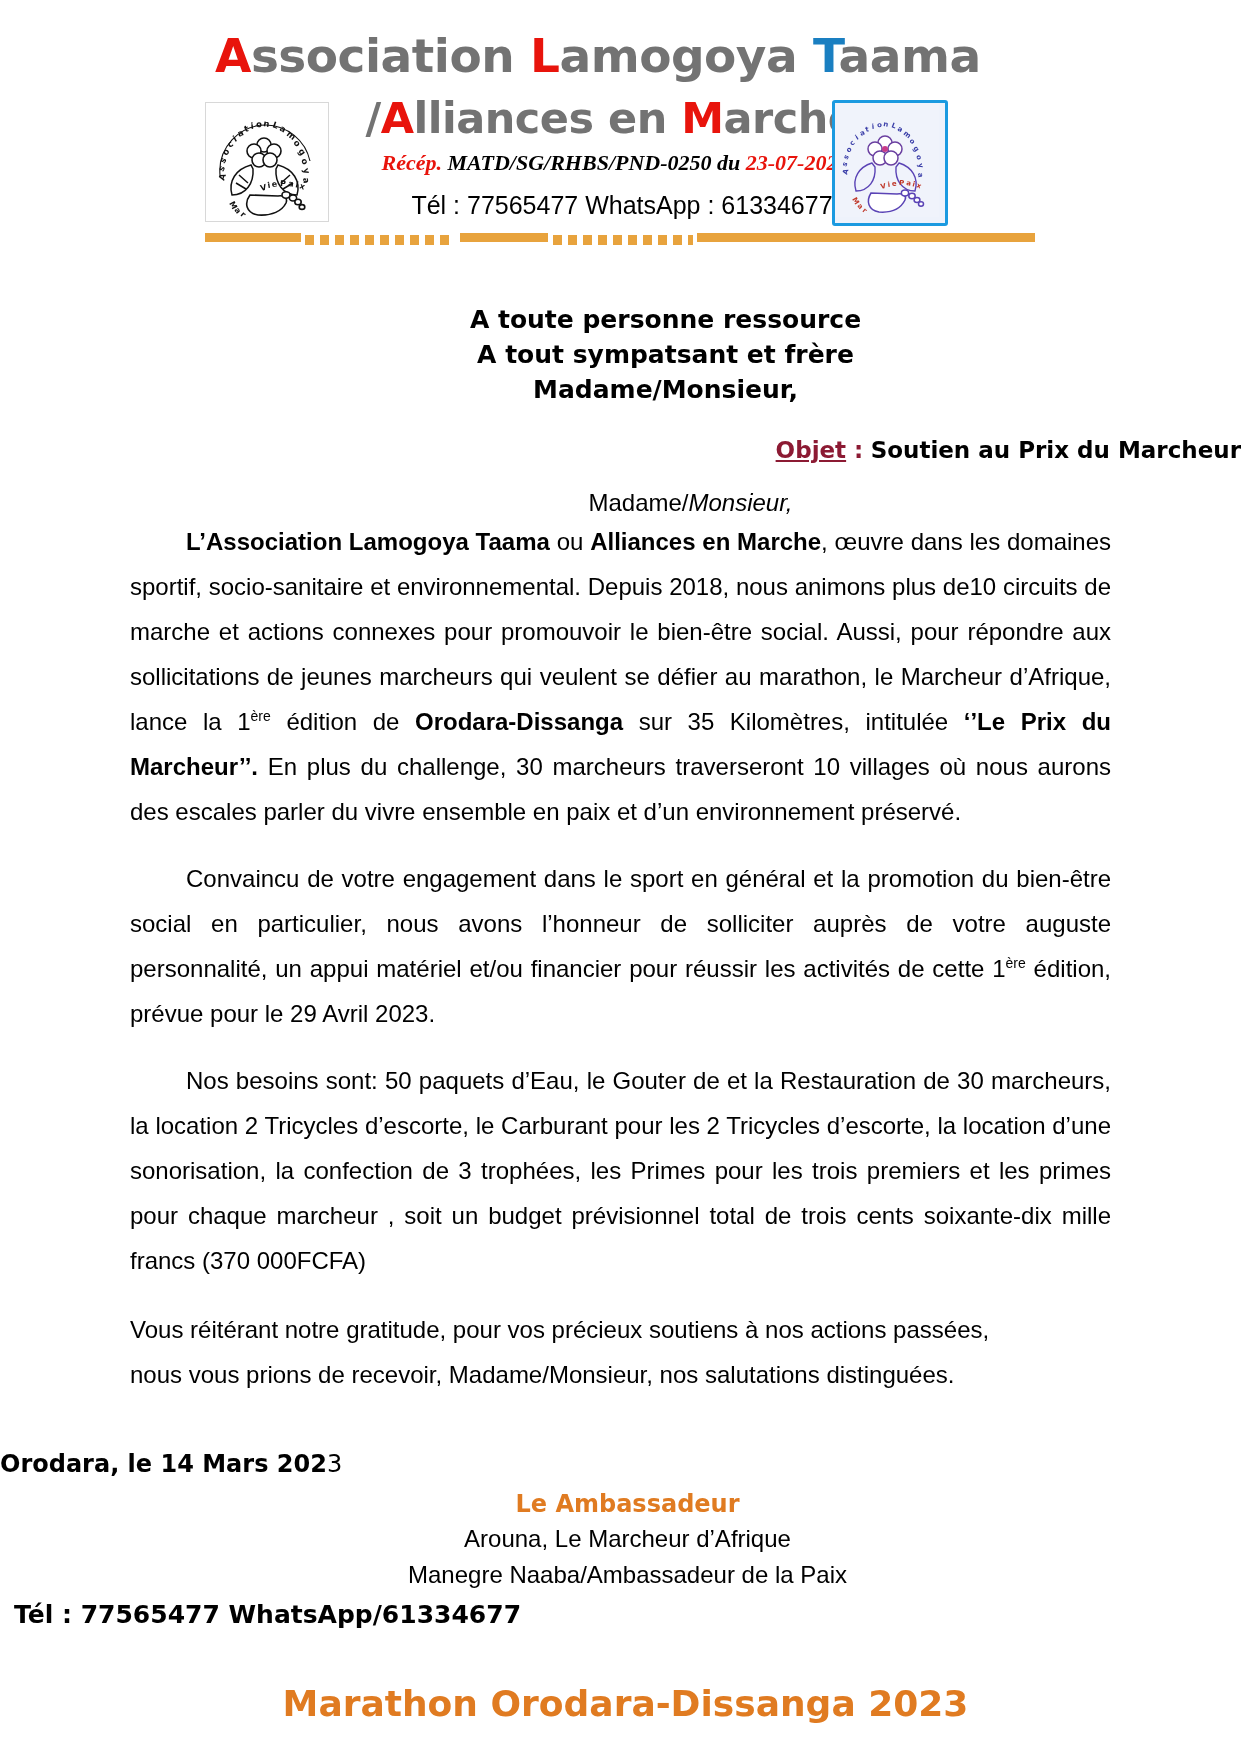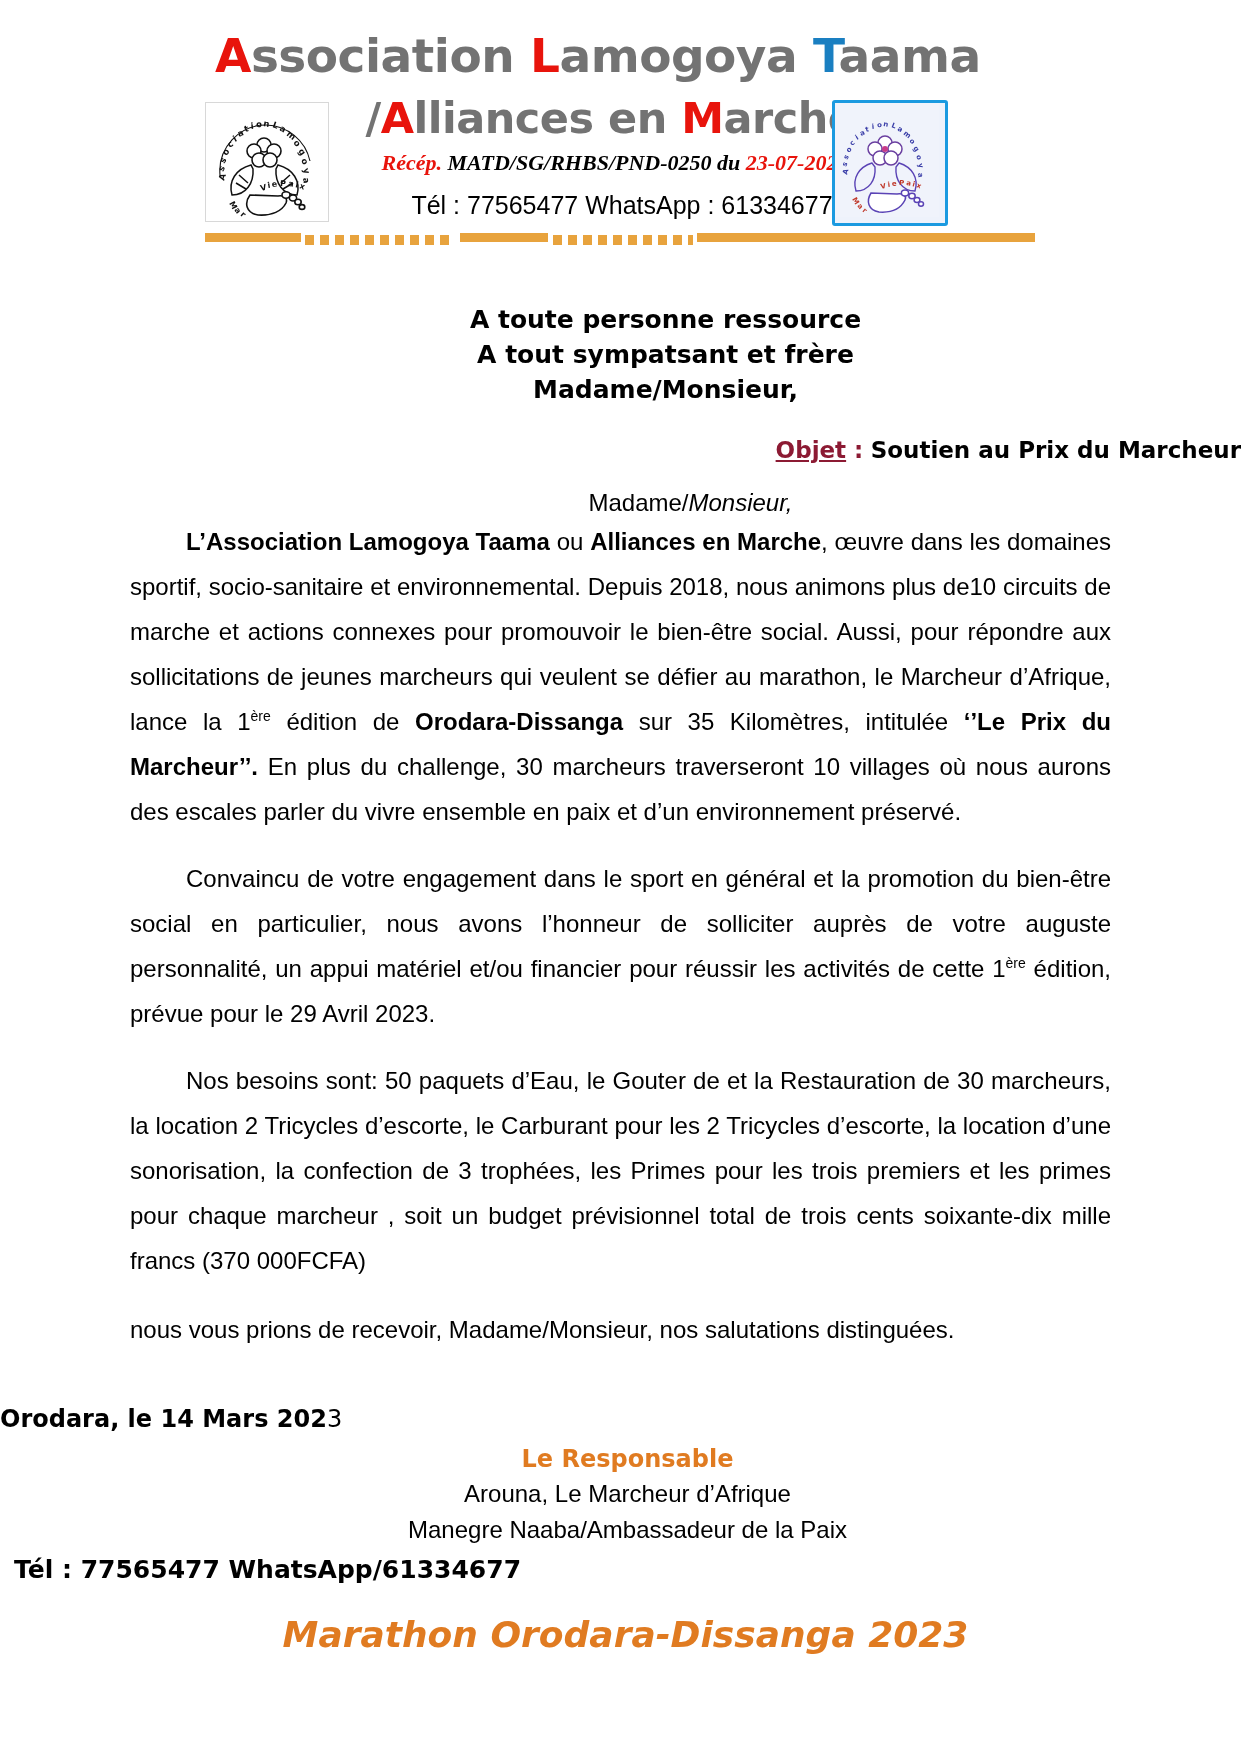--- a/index.html
+++ b/index.html
@@ -234,24 +234,23 @@
     margin-top: 4px;
     font-family: "DejaVu Sans", sans-serif;
     font-weight: bold;
     font-size: 25px;
     line-height: 36px;
   }
 
   .footer-slogan {
     text-align: center;
     padding-left: 10px;
-    margin-top: 24px;
-    font-family: "DejaVu Sans", sans-serif;
-    font-weight: bold;
-    font-style: italic;
+    margin-top: 48px;
+    font-family: "DejaVu Sans", sans-serif;
+    font-weight: bold;
     font-size: 36px;
     line-height: 46px;
     color: #E07B21;
   }
 </style>
 </head>
 <body>
 
 <div class="page">
 
@@ -431,26 +430,27 @@
       <span>Madame/</span><span class="ital">Monsieur,</span>
     </div>
 
     <p class="para"><span class="indent"></span><span class="b">L’Association Lamogoya Taama</span><span> ou </span><span class="b">Alliances en Marche</span><span>, œuvre dans les domaines sportif, socio-sanitaire et environnemental. Depuis 2018, nous animons plus de10 circuits de marche et actions connexes pour promouvoir le bien-être social. Aussi, pour répondre aux sollicitations de jeunes marcheurs qui veulent se défier au marathon, le Marcheur d’Afrique, lance la 1</span><sup>ère</sup><span> édition de </span><span class="b">Orodara-Dissanga</span><span> sur 35 Kilomètres, intitulée </span><span class="b">‘’Le Prix du Marcheur’’.</span><span>  En plus du challenge, 30 marcheurs traverseront 10 villages où nous aurons des escales parler du vivre ensemble en paix et d’un environnement préservé.</span></p>
 
     <p class="para"><span class="indent"></span><span>Convaincu de votre engagement dans le sport en général  et la promotion du bien-être social en particulier, nous avons l’honneur de solliciter auprès de votre auguste personnalité, un appui matériel et/ou financier pour réussir les activités de cette 1</span><sup>ère</sup><span> édition, prévue pour le 29 Avril 2023.</span></p>
 
     <p class="para"><span class="indent"></span><span>Nos besoins sont: 50 paquets d’Eau, le Gouter de et la Restauration de 30 marcheurs, la location 2 Tricycles d’escorte, le Carburant pour les 2 Tricycles d’escorte, la location d’une sonorisation, la confection de 3 trophées, les Primes pour les trois premiers et les primes pour chaque marcheur , soit un budget prévisionnel total de trois cents soixante-dix mille francs (370 000FCFA)</span></p>
 
     <div class="para-close">
+      <div>Vous réitérant notre gratitude, pour vos précieux soutiens à nos actions passées,</div>
       <div>nous vous prions de recevoir, Madame/Monsieur, nos salutations distinguées.</div>
     </div>
 
     <div class="sig-date"><span>Orodara, le 14 Mars 202</span><span class="thin">3</span></div>
 
-    <div class="sig-role">Le Responsable</div>
+    <div class="sig-role">Le Ambassadeur</div>
     <div class="sig-name">Arouna, Le Marcheur d’Afrique</div>
     <div class="sig-name">Manegre Naaba/Ambassadeur de la Paix</div>
     <div class="sig-tel">Tél : 77565477 WhatsApp/61334677</div>
 
     <div class="footer-slogan">Marathon Orodara-Dissanga 2023</div>
   </div>
 
 </div>
 
 </body></html>

